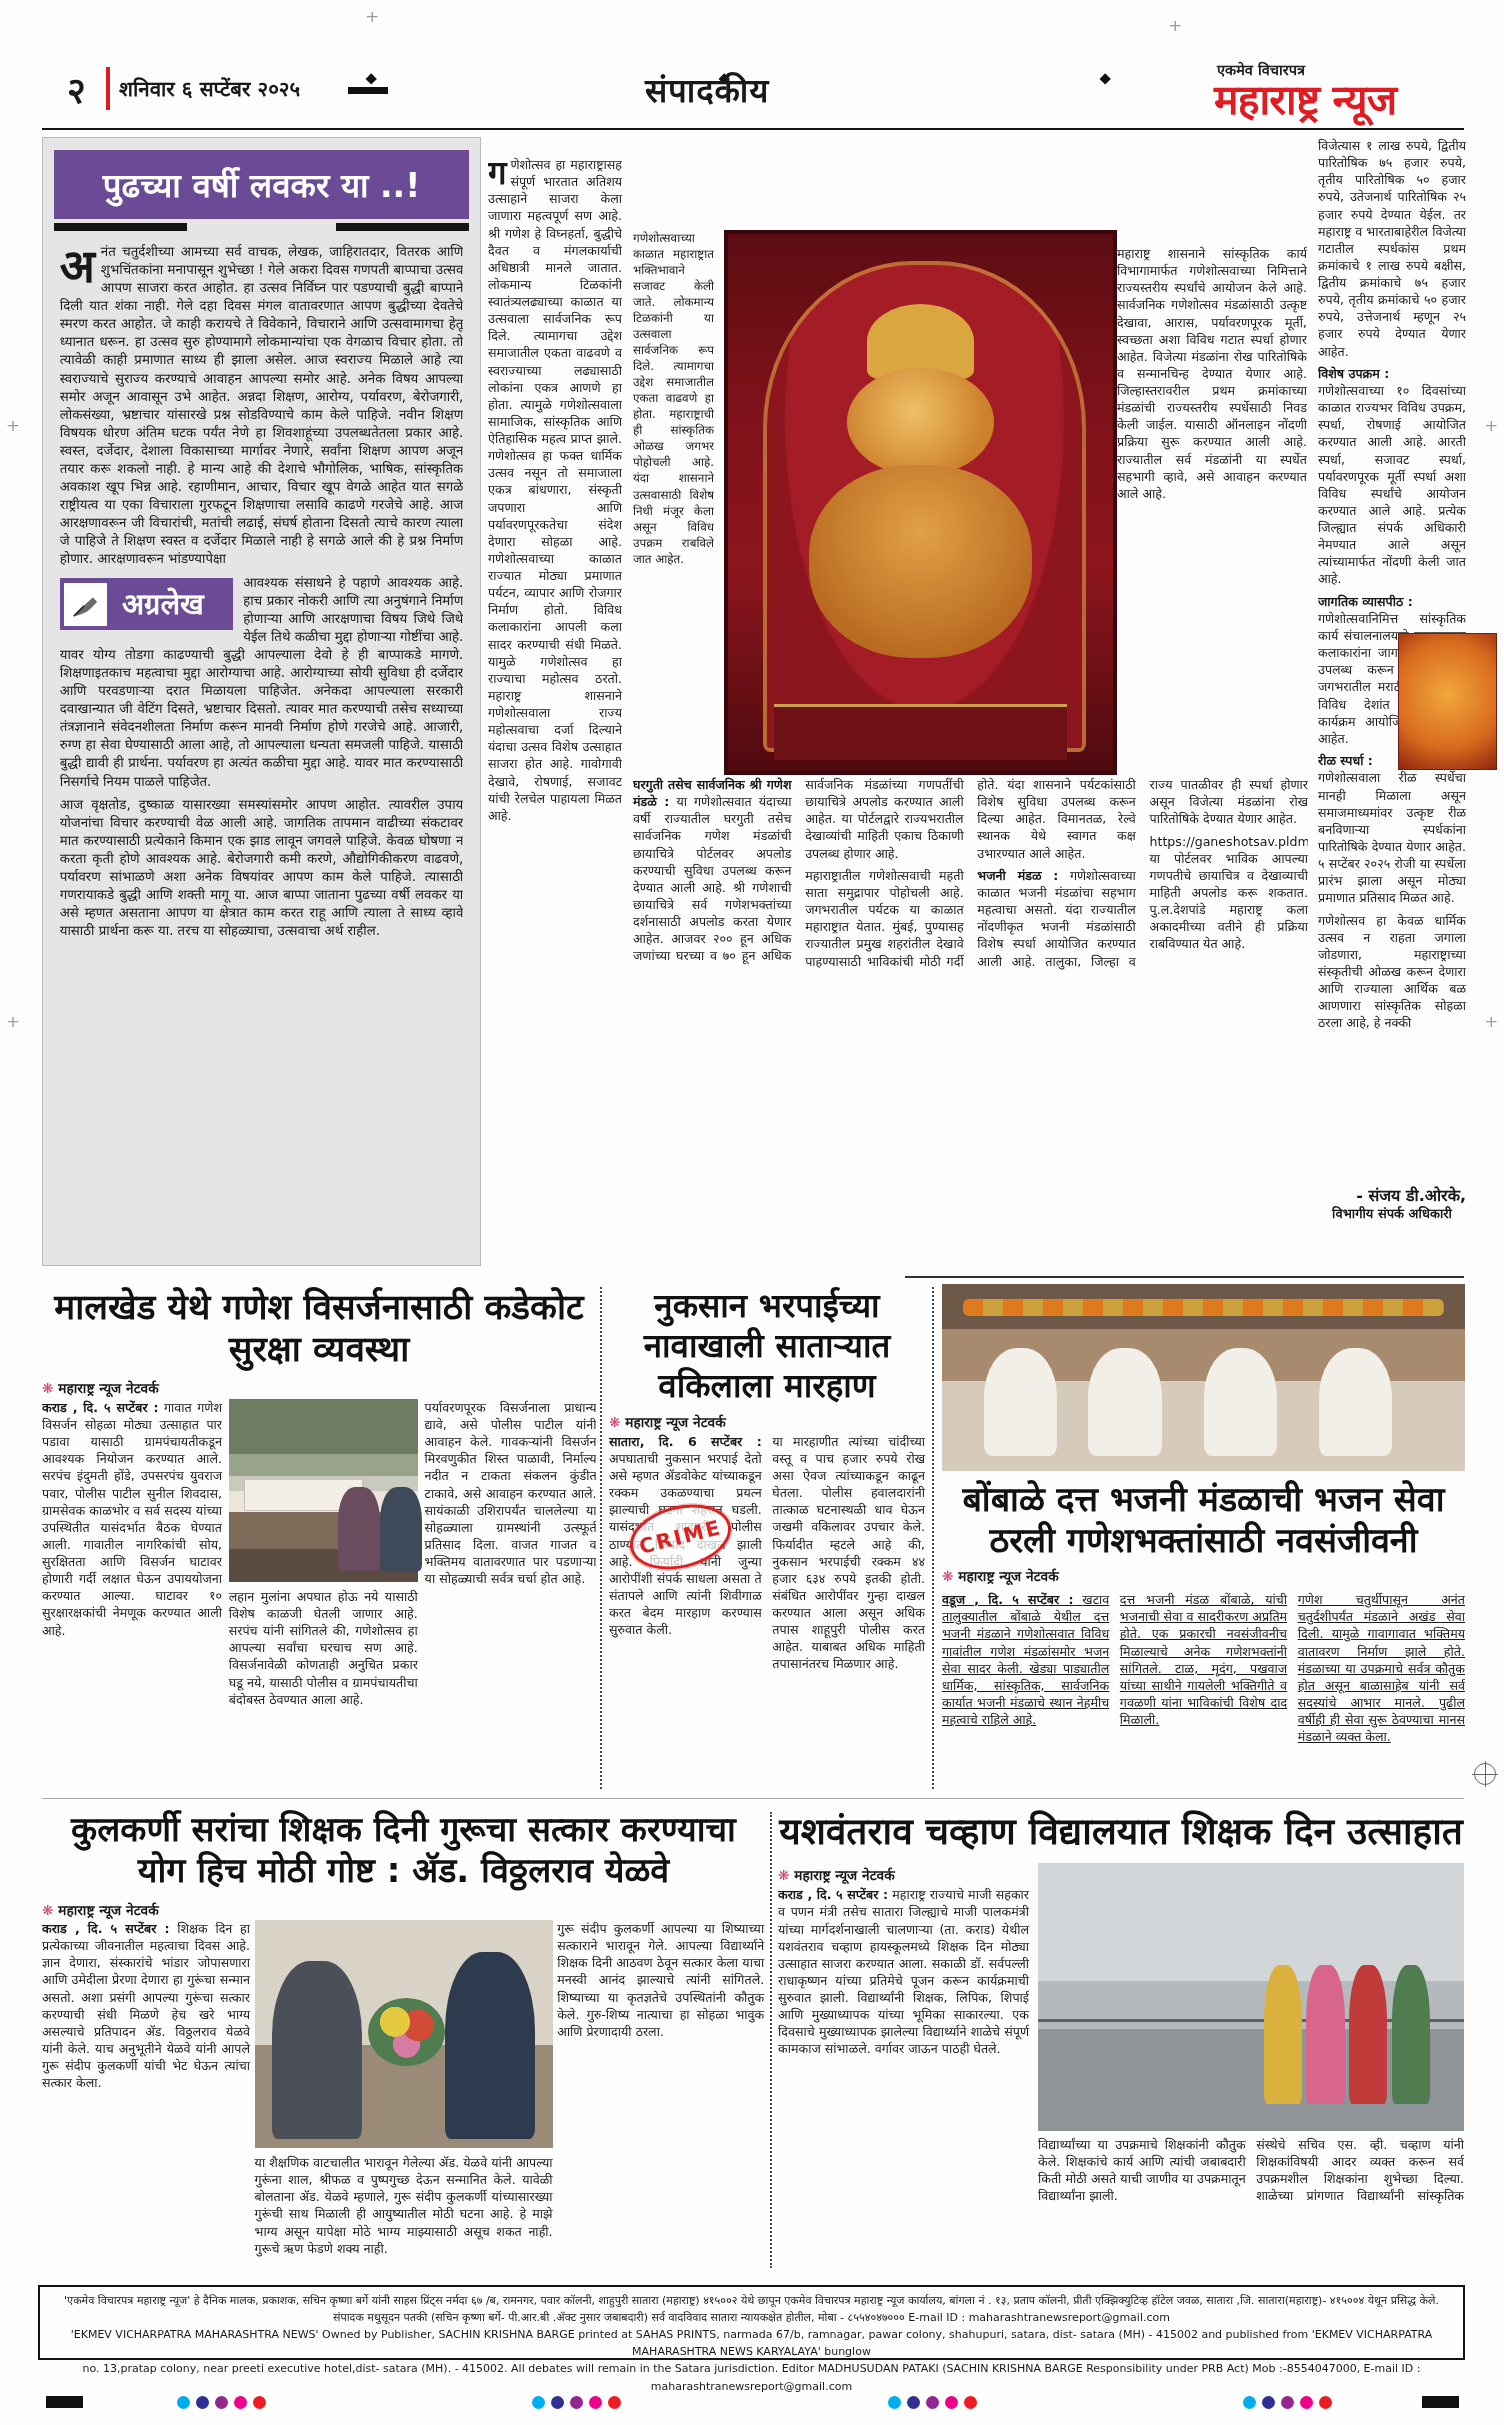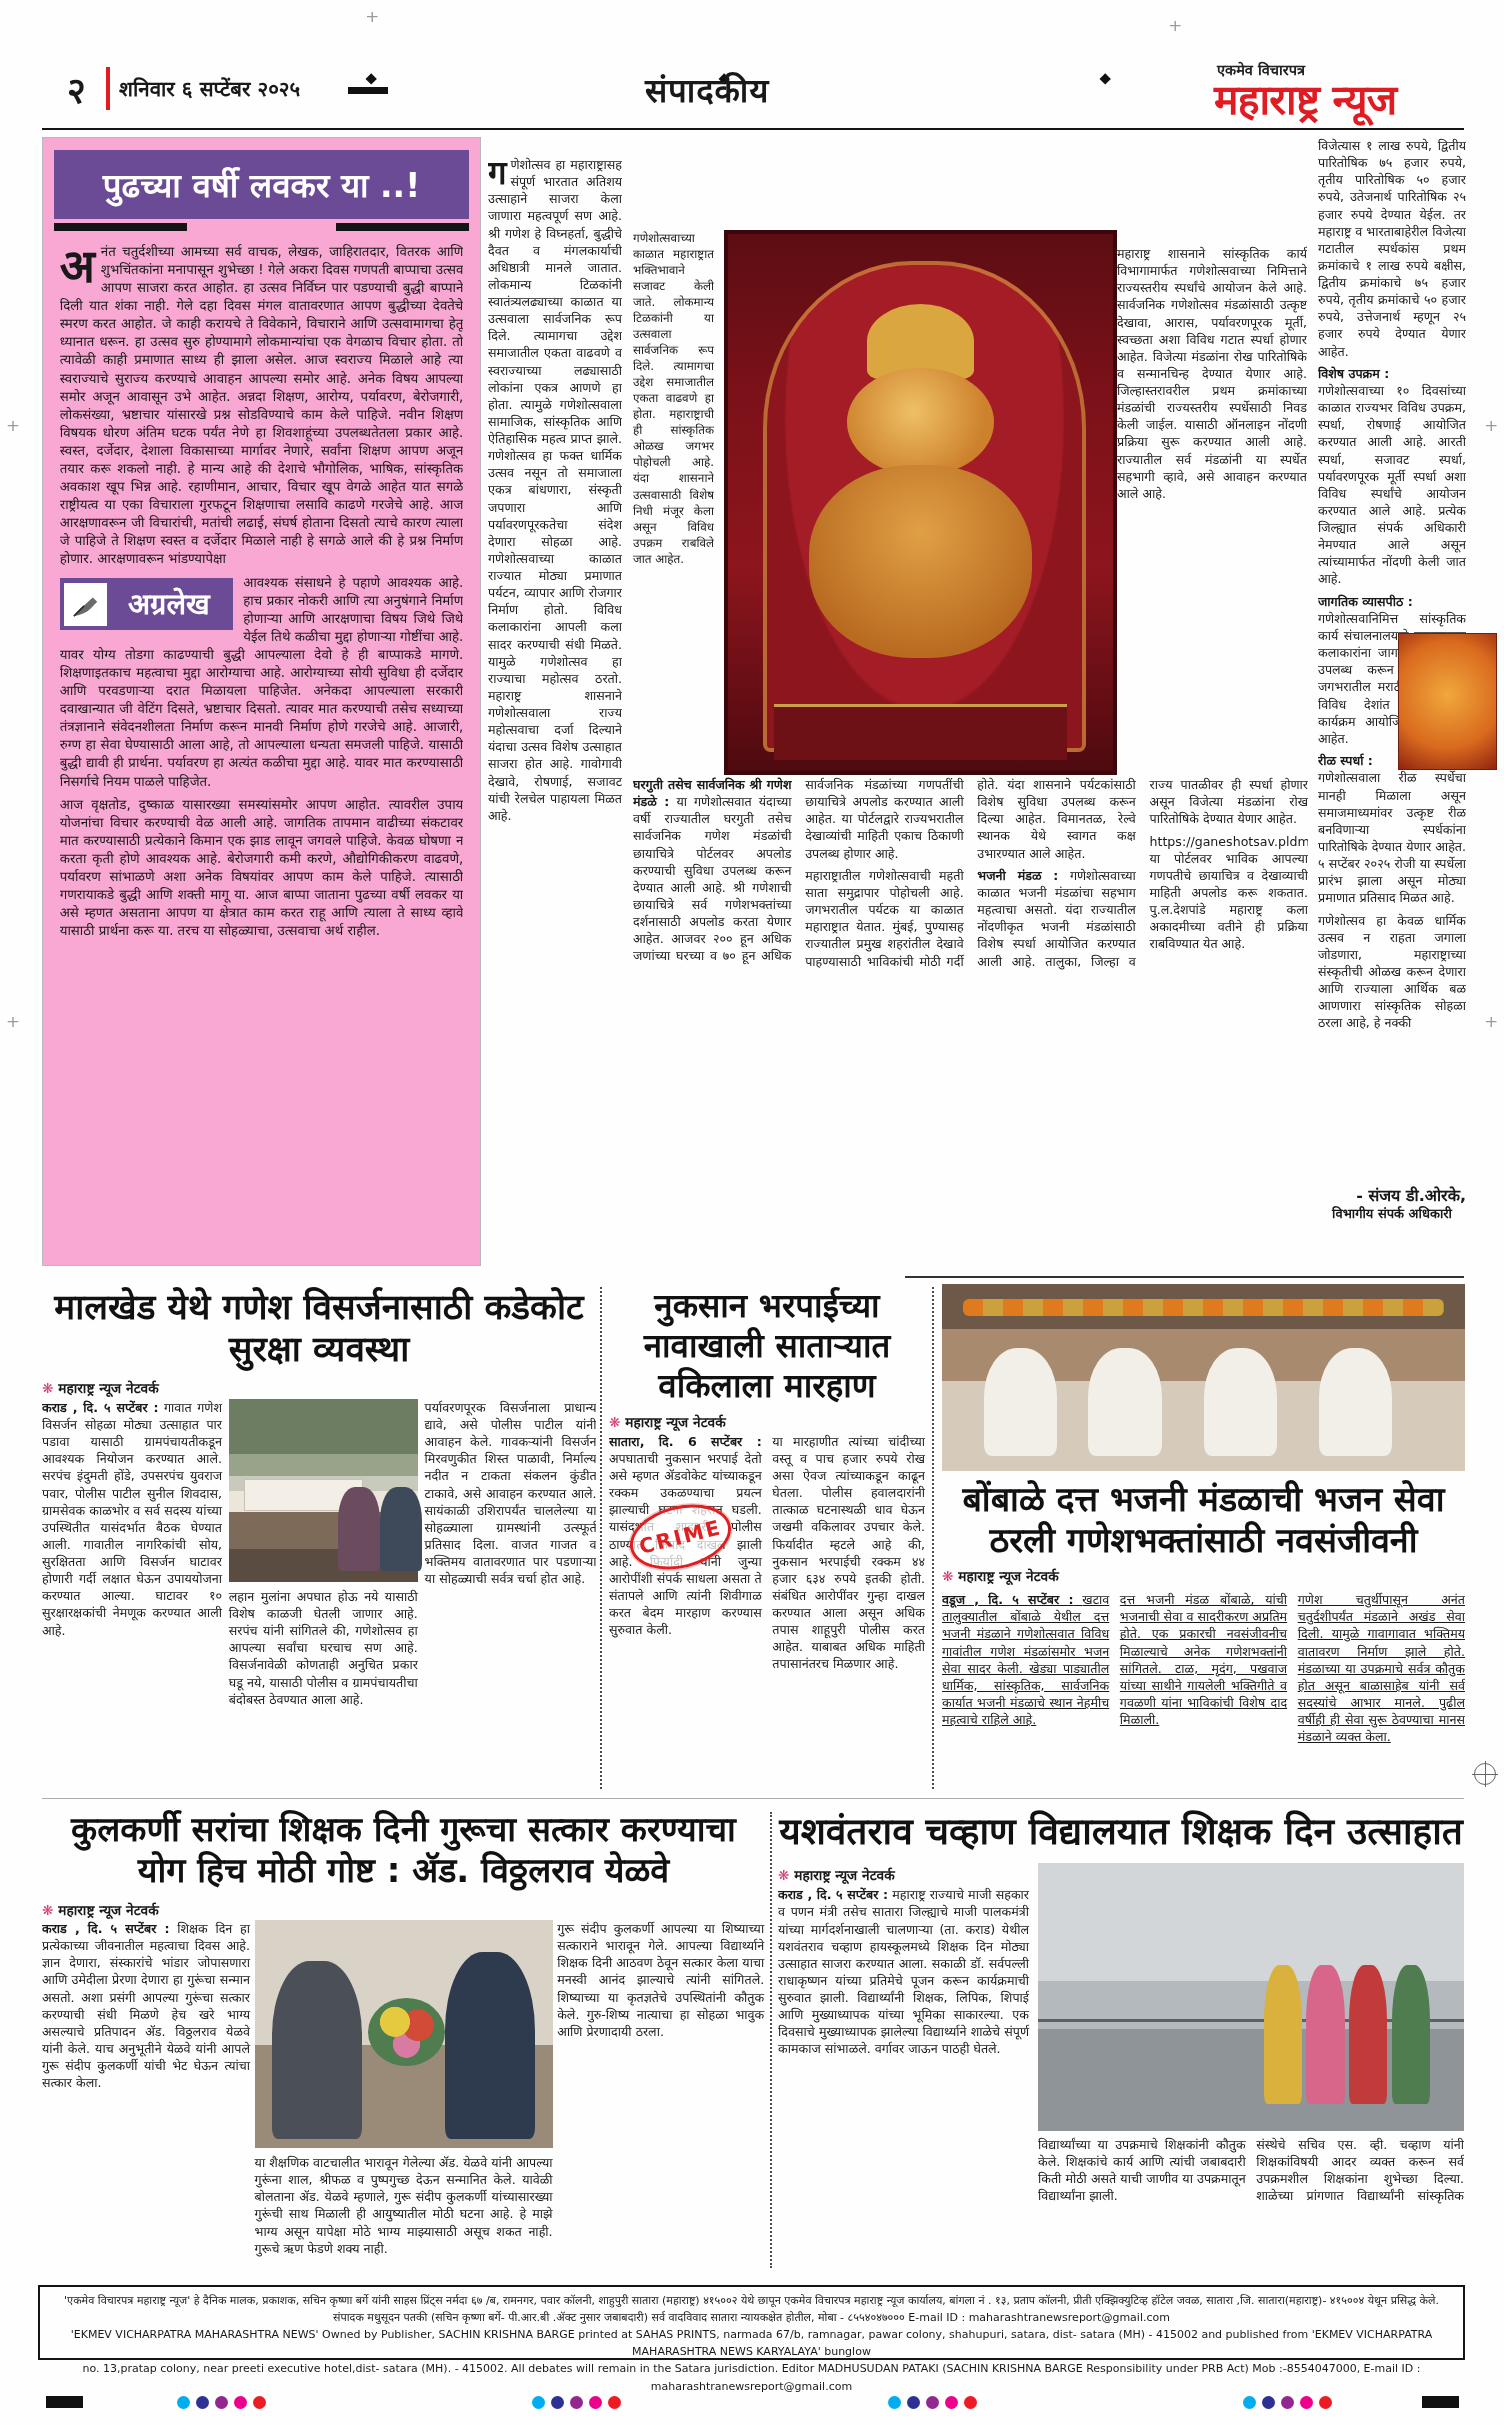--- a/index.html
+++ b/index.html
@@ -24,31 +24,31 @@
   .pagenum{left:67px;top:65px;font-size:36px;font-weight:bold;}
   .pagenum-bar{left:106px;top:67px;width:3.8px;height:43px;background:#e11b22;}
   .dateline-top{left:119px;top:74px;font-size:20.5px;font-weight:bold;}
   .section-title{left:645px;top:67px;font-size:33px;font-weight:bold;letter-spacing:0.8px;}
   .masthead{right:40px;top:59px;text-align:left;width:251px;}
   .masthead .tag{font-size:14.5px;font-weight:bold;color:#222;margin-left:3px;}
   .masthead .ttl{font-size:41px;font-weight:bold;color:#e11b22;line-height:1.05;letter-spacing:-0.8px;}
   .header-rule{left:42px;top:128px;width:1422px;height:2.3px;background:#141414;}
 
   
-  .edbox{left:42px;top:137px;width:437px;height:1127px;background:#f9a8d4;border:0.8px solid #b9b7c0;}
+  .edbox{left:42px;top:137px;width:437px;height:1127px;background:#e5e5e5;border:0.8px solid #b9b7c0;}
   .ed-title{position:absolute;left:10.6px;top:12px;right:10.6px;background:#6b4a96;color:#fff;
             text-align:center;font-size:33px;font-weight:bold;padding:12px 0;}
   .ed-bar-l{position:absolute;left:10.6px;top:85px;width:133px;height:7.6px;background:#141414;}
   .ed-bar-r{position:absolute;right:10.6px;top:85px;width:133px;height:7.6px;background:#141414;}
   .ed-body{position:absolute;left:16.7px;right:16.7px;top:105px;height:1009px;font-size:13.3px;}
   .ed-drop{float:left;font-size:46px;line-height:.9;font-weight:bold;padding:3px 6px 0 0;}
   .ed-badge{float:left;width:173px;height:52px;background:#6b4a96;margin:4.6px 10.6px 3px 0;
             display:flex;align-items:center;}
   .ed-badge-icon{width:43px;height:43px;background:#fff;margin:4.6px;flex:none;display:flex;align-items:center;justify-content:center;}
-  .ed-badge-text{color:#fff;font-size:29px;font-weight:bold;margin-left:16px;}
+  .ed-badge-text{color:#fff;font-size:29px;font-weight:bold;margin-left:10px;}
 
   
   .colA{left:488px;top:156px;width:134px;height:1108px;font-size:12.6px;}
   .lead-drop{float:left;font-size:33px;line-height:.9;font-weight:bold;padding:1.5px 3.8px 0 0;}
   .lead-head{left:633px;top:161px;width:677px;height:62px;background:#cf2038;border-radius:13.7px;
              color:#fff;font-size:41px;font-weight:bold;text-align:center;line-height:64px;}
   .colB{left:633px;top:230px;width:81px;height:537px;font-size:11.8px;}
   .colC{left:1117px;top:230px;width:190px;height:537px;font-size:12.6px;margin-top:15px;}
   .below{left:633px;top:776px;width:675px;height:488px;column-count:4;column-gap:13.7px;font-size:12.6px;}
   .subhead{font-weight:bold;}

